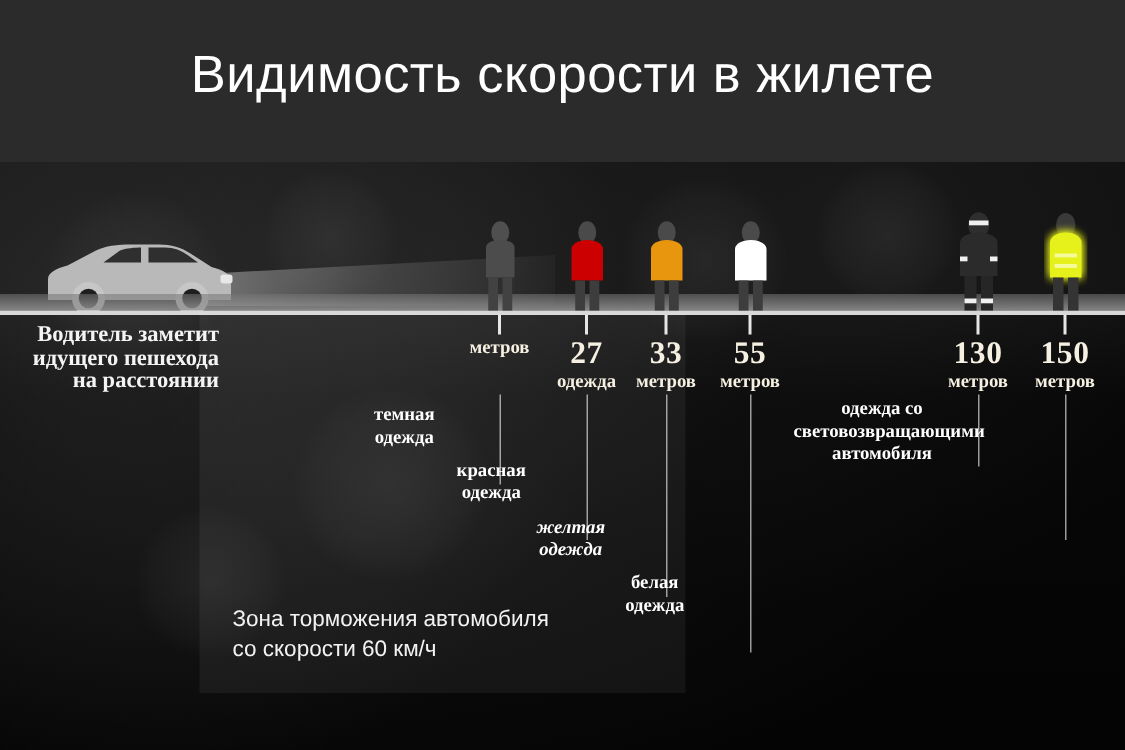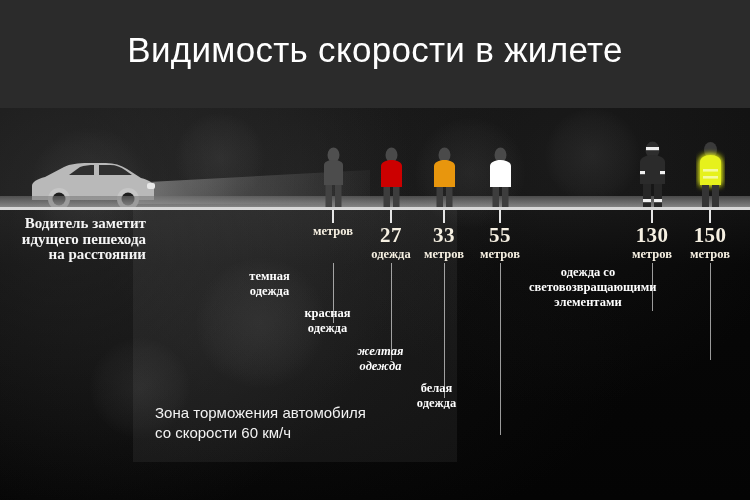--- a/index.html
+++ b/index.html
@@ -307,17 +307,17 @@
 одежда</div>
 
     <div class="callout right-al" style="left:324px; top:236px; width:113px;font-style:italic;">желтая
 одежда</div>
 
     <div class="callout right-al" style="left:380px; top:273px; width:113px;">белая
 одежда</div>
 
     <div class="callout center-al" style="left:529px; top:157px; width:118px;">одежда со
 световозвращающими
-элементами</div>
+автомобиля</div>
 
 
   </div>
 </div>
 
 </body></html>

